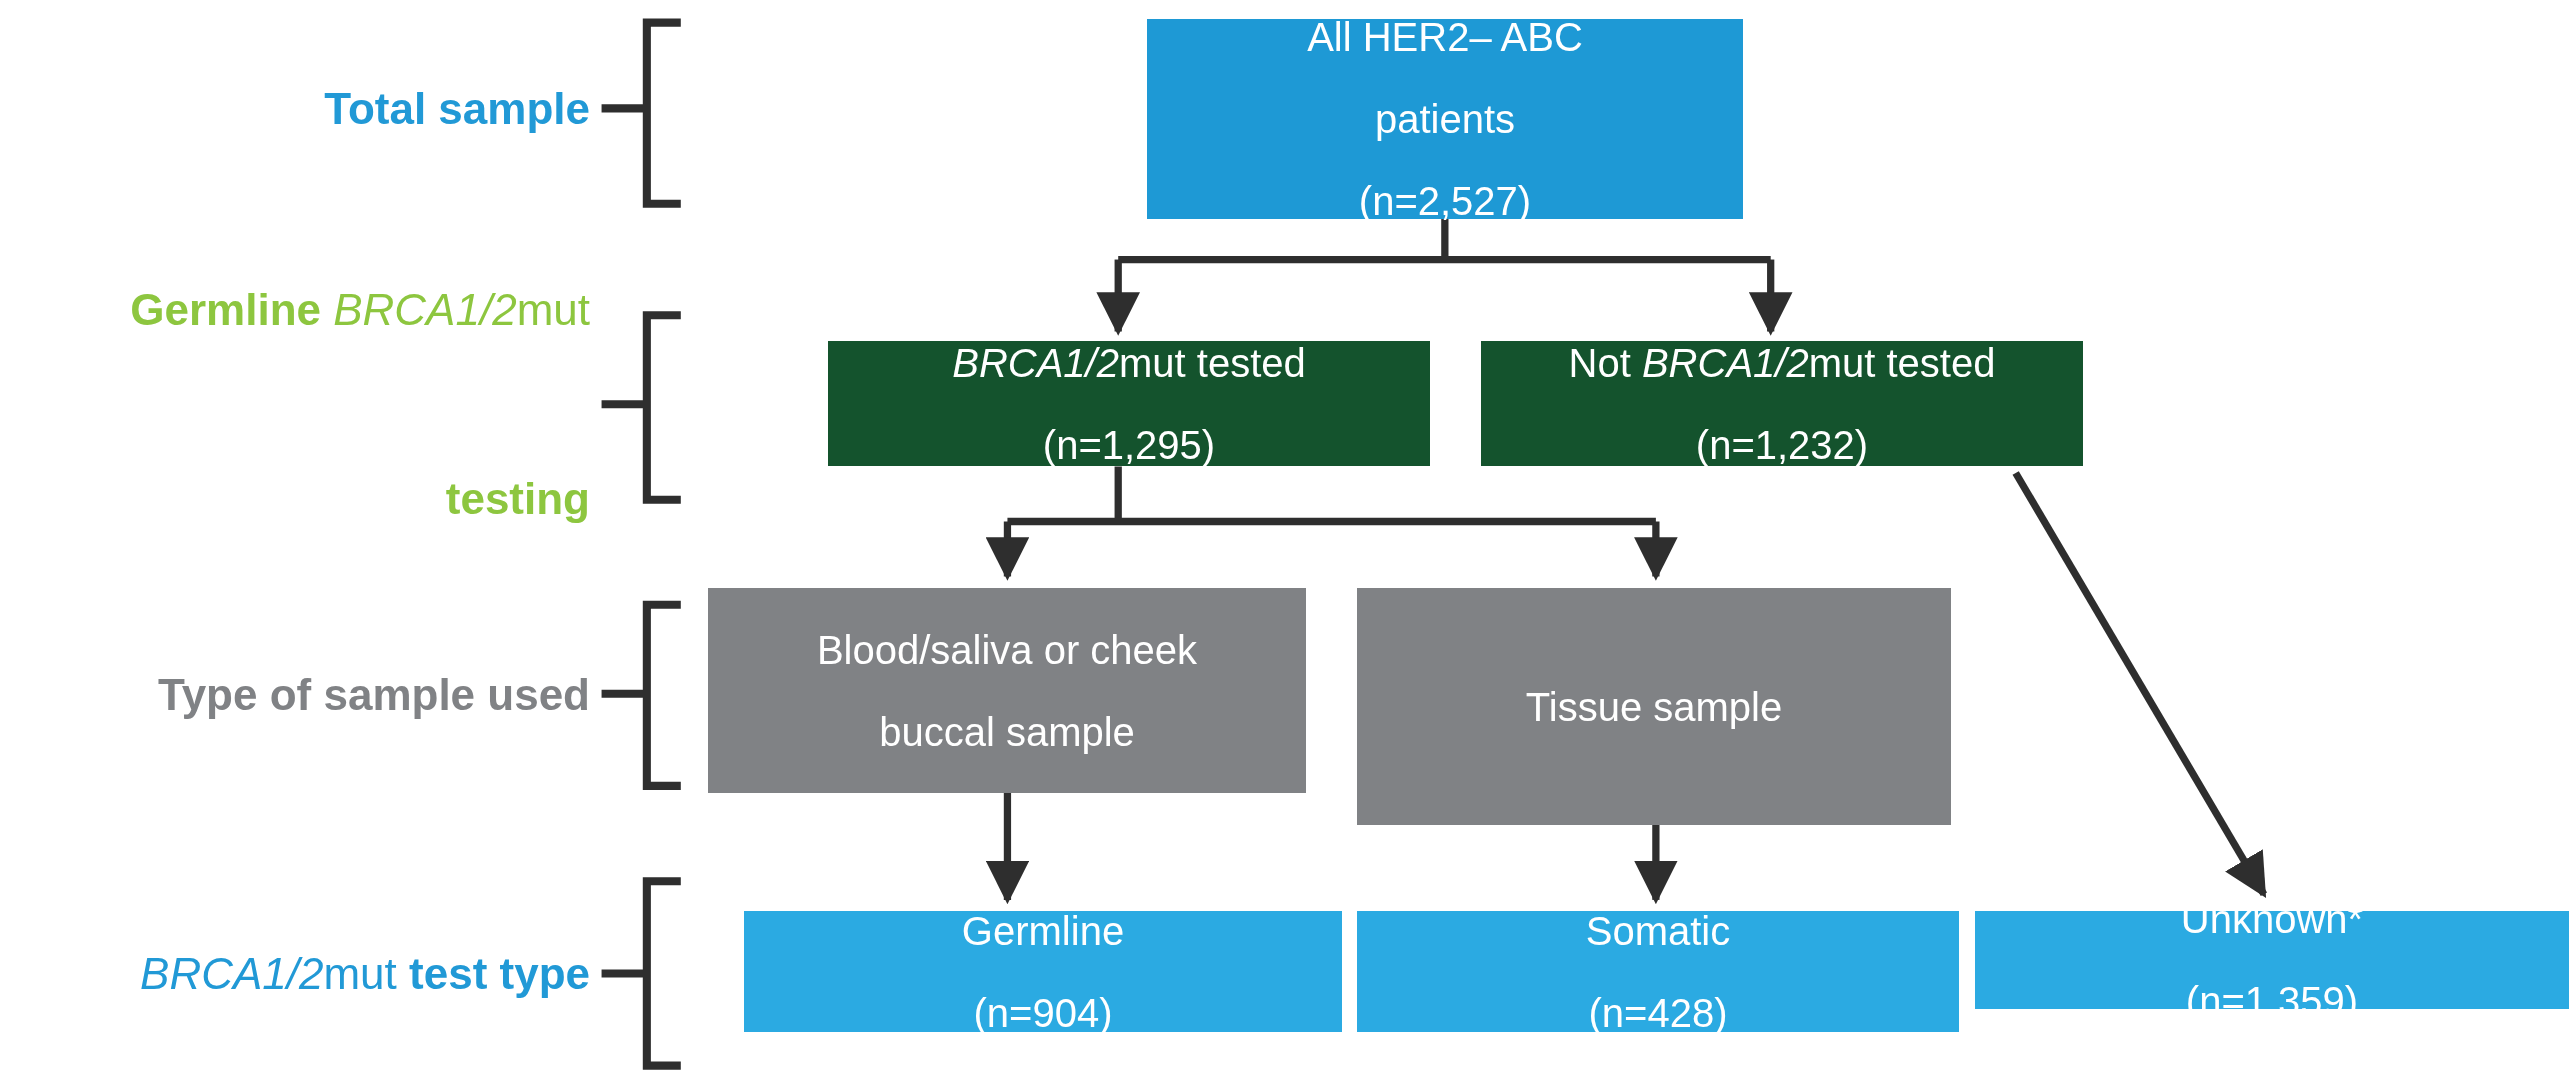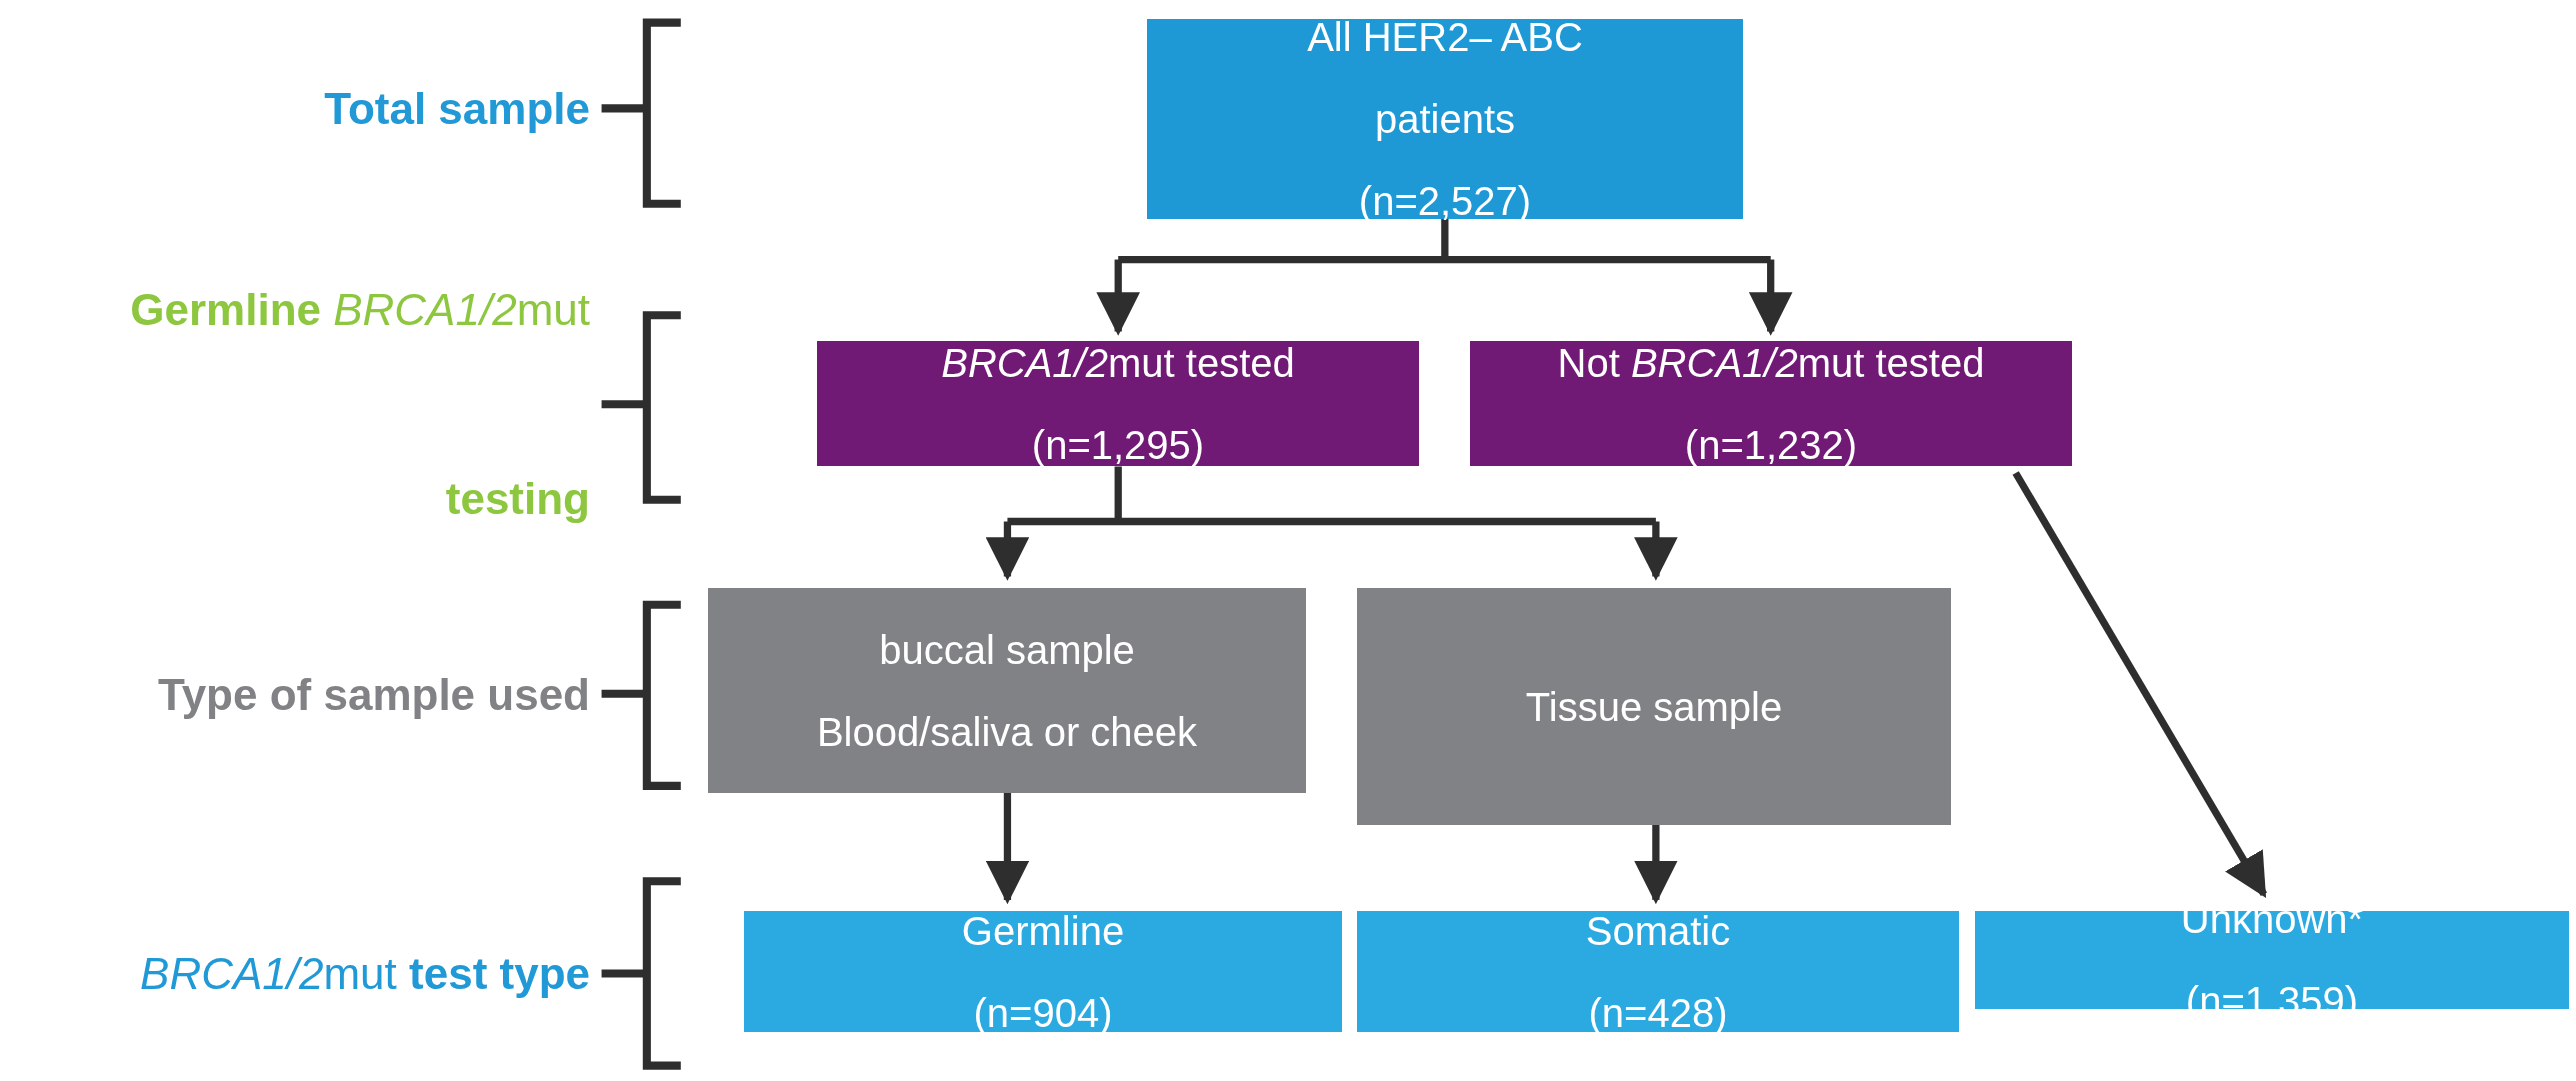--- a/index.html
+++ b/index.html
@@ -15,21 +15,21 @@
   
   .box{
     position:absolute;
     display:flex;flex-direction:column;justify-content:center;align-items:center;
     color:#ffffff;text-align:center;
     font-size:40px;line-height:50px;font-weight:400;gap:32px;
   }
   .box .line{white-space:pre;}
   .blue-top{background:#1E99D5;}
   .blue{background:#2BAAE2;}
-  .green{background:#701a75;}
+  .green{background:#14532d;margin-left:11px;}
   .gray{background:#808285;}
 
   
   .rowlabel{
     position:absolute;
     right:1986px;
     transform:translateY(-50%);
     text-align:right;
     font-size:44px;line-height:63px;
     white-space:pre;
@@ -113,22 +113,22 @@
     <div class="line"><span class="it">BRCA1/2</span><span>mut tested</span></div>
     <div class="line">(n=1,295)</div>
   </div>
 
   <div class="box green" id="box-nottested">
     <div class="line"><span>Not </span><span class="it">BRCA1/2</span><span>mut tested</span></div>
     <div class="line">(n=1,232)</div>
   </div>
 
   <div class="box gray" id="box-blood">
+    <div class="line">Blood/saliva or cheek</div>
     <div class="line">buccal sample</div>
-    <div class="line">Blood/saliva or cheek</div>
   </div>
 
   <div class="box gray" id="box-tissue">
     <div class="line">Tissue sample</div>
   </div>
 
   <div class="box blue" id="box-germline">
     <div class="line">Germline</div>
     <div class="line">(n=904)</div>
   </div>

